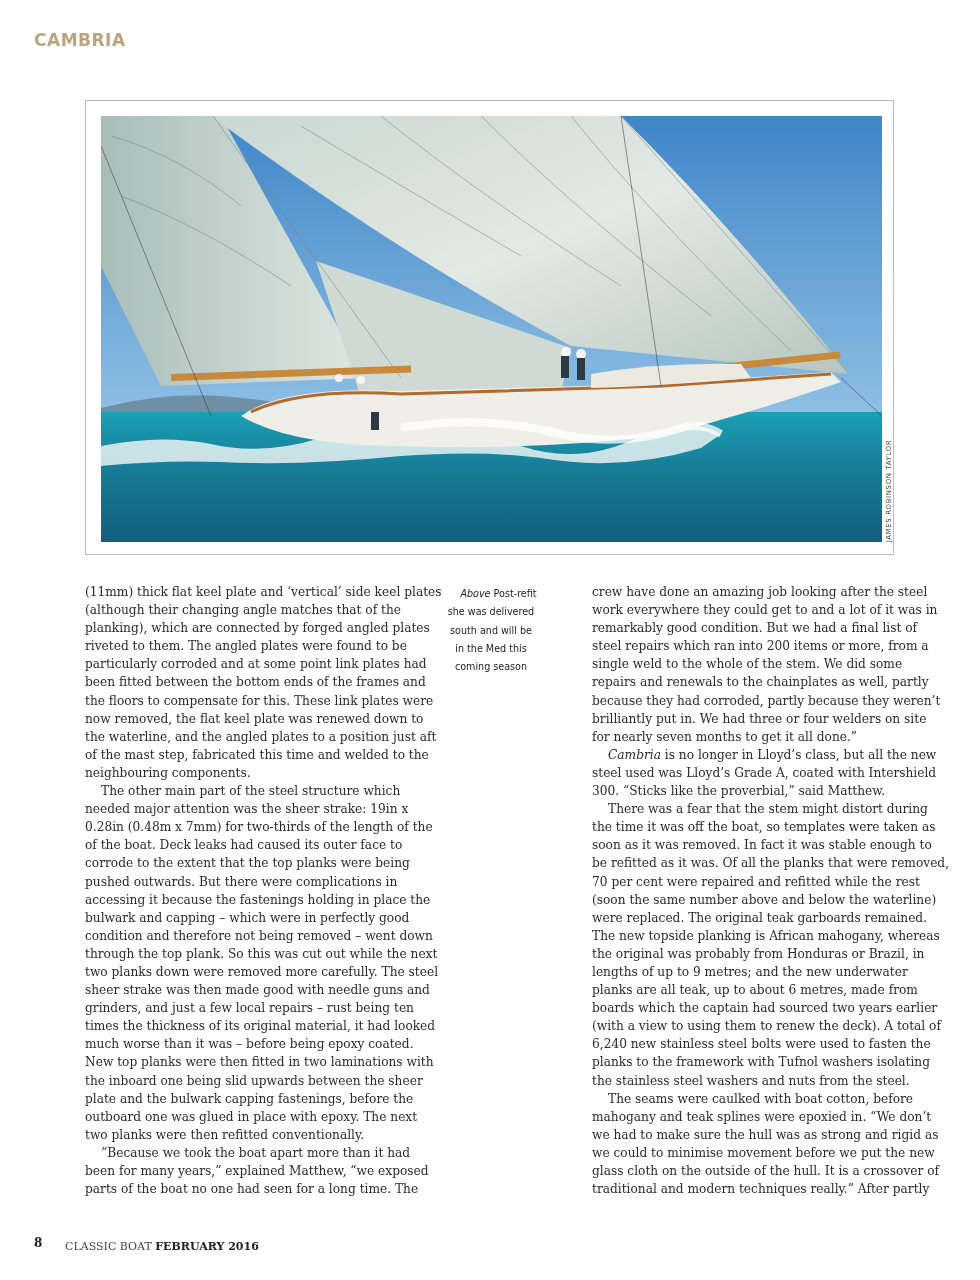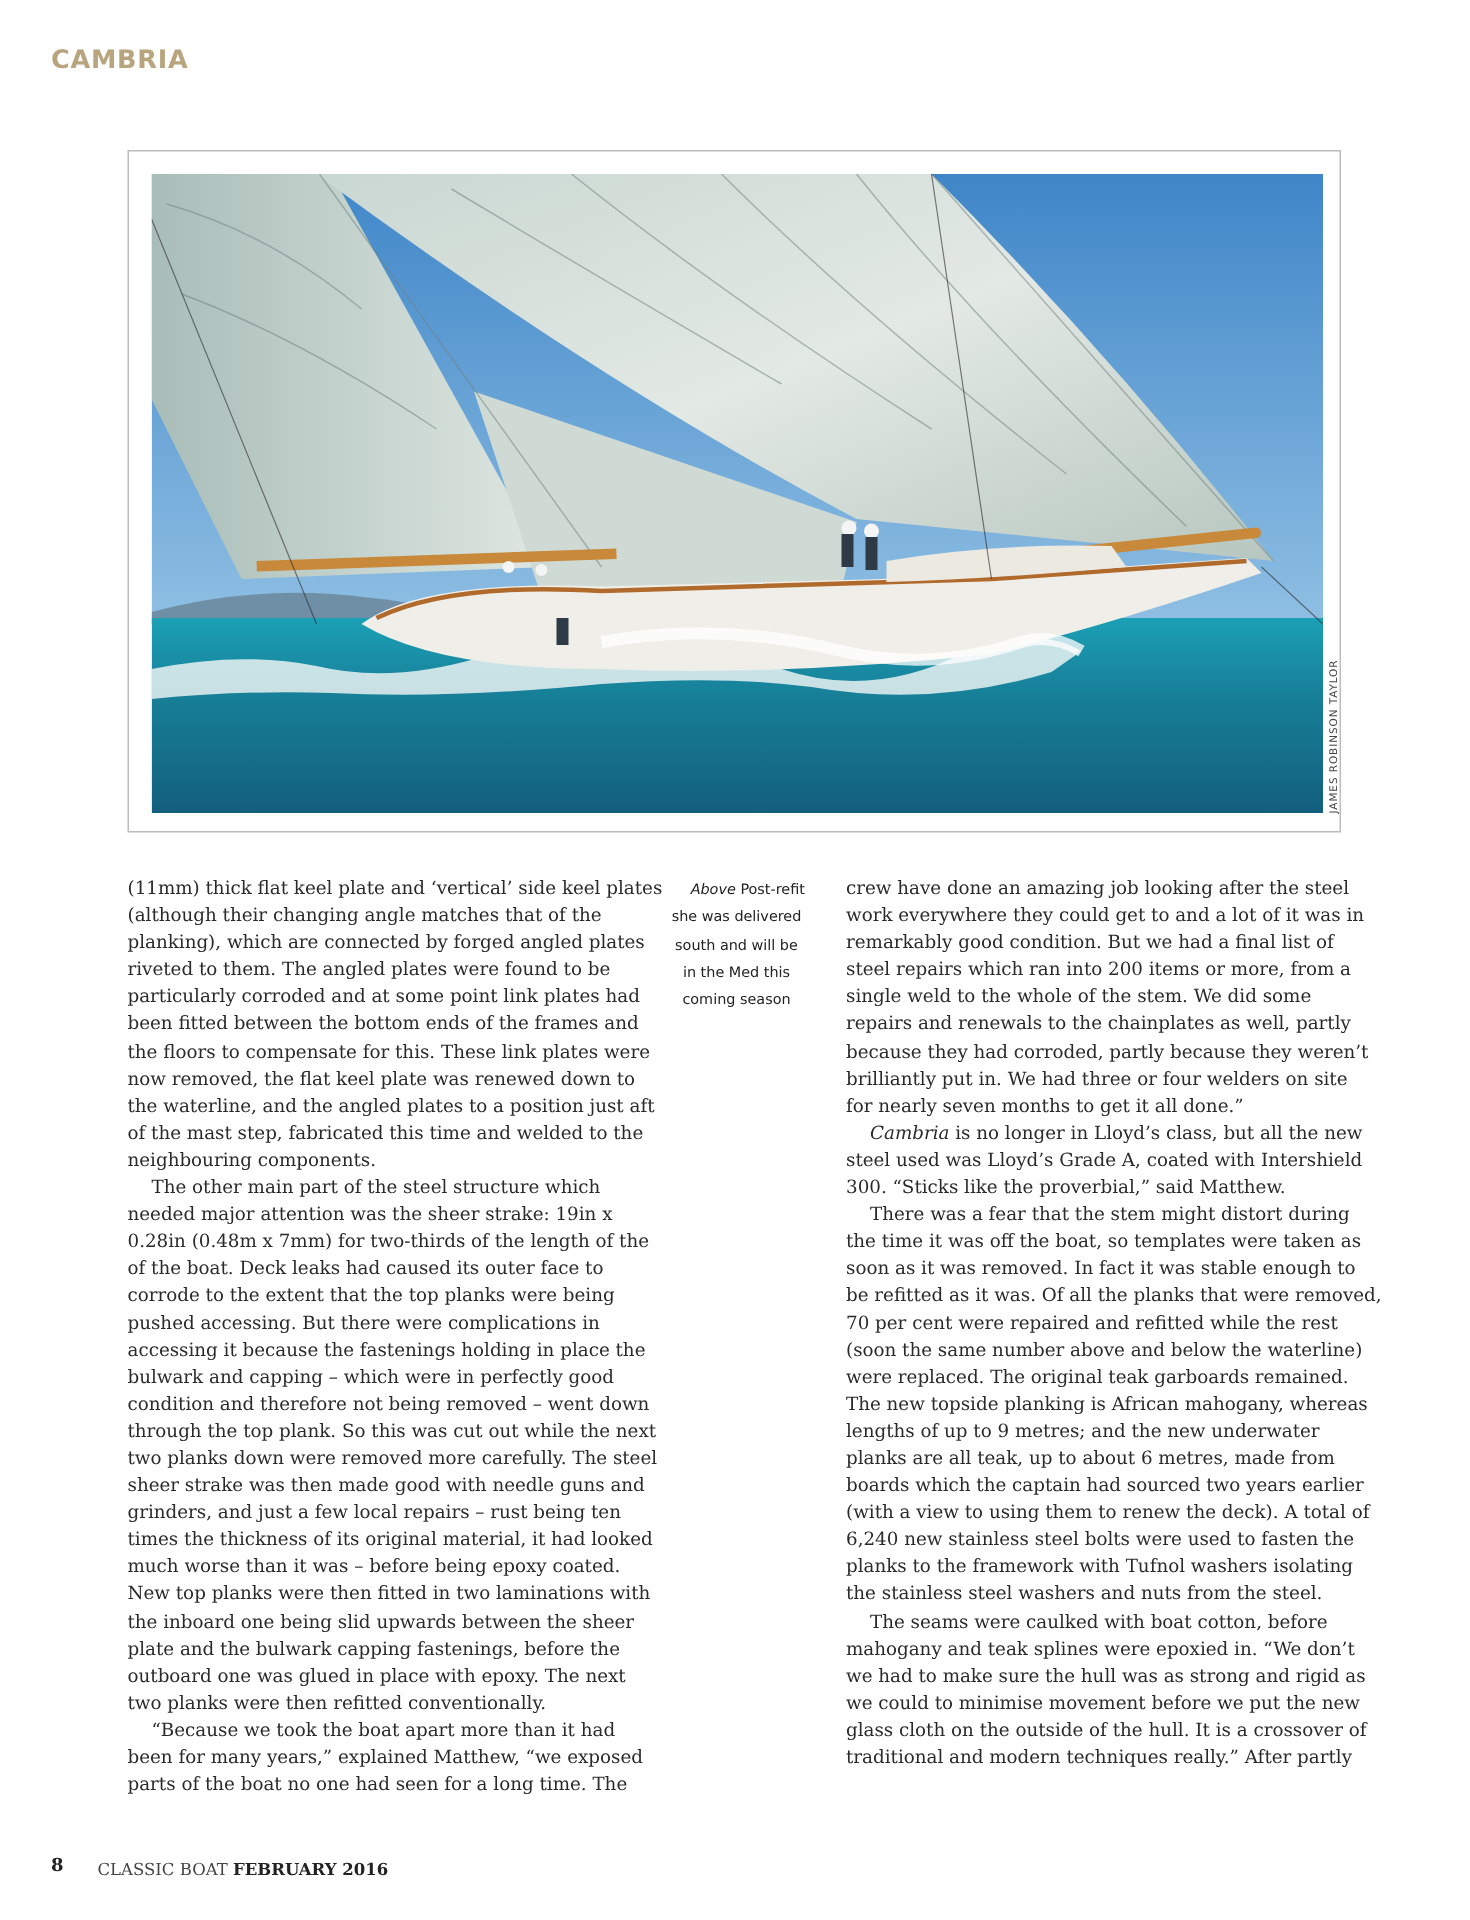--- a/index.html
+++ b/index.html
@@ -29,21 +29,21 @@
     color:#444;
   }
   .col {
     position:absolute; top:583px;
     font-family:"DejaVu Serif", serif; font-size:12.2px; line-height:18.1px;
     color:#2a2a2a;
   }
   .col p { margin:0; text-align:left; white-space:nowrap; }
   .col p.indent { text-indent:16px; }
   .col-left { left:85px; width:340px; }
-  .col-right { left:564px; width:340px; }
+  .col-right { left:592px; width:340px; }
   .caption {
     position:absolute; left:436px; top:585px; width:110px;
     font-family:"DejaVu Sans", sans-serif; font-size:9.6px; line-height:18.3px;
     text-align:center; color:#222;
   }
   .caption .lead { font-style:italic;margin-left:15px; }
   .footer {
     position:absolute; top:1236px; left:34px;
     font-family:"DejaVu Serif", serif; font-size:11px; color:#222;
   }
@@ -137,21 +137,21 @@
   <p>the floors to compensate for this. These link plates were</p>
   <p>now removed, the flat keel plate was renewed down to</p>
   <p>the waterline, and the angled plates to a position just aft</p>
   <p>of the mast step, fabricated this time and welded to the</p>
   <p>neighbouring components.</p>
   <p class="indent">The other main part of the steel structure which</p>
   <p>needed major attention was the sheer strake: 19in x</p>
   <p>0.28in (0.48m x 7mm) for two-thirds of the length of the</p>
   <p>of the boat. Deck leaks had caused its outer face to</p>
   <p>corrode to the extent that the top planks were being</p>
-  <p>pushed accessing. But there were complications in</p>
+  <p>pushed outwards. But there were complications in</p>
   <p>accessing it because the fastenings holding in place the</p>
   <p>bulwark and capping – which were in perfectly good</p>
   <p>condition and therefore not being removed – went down</p>
   <p>through the top plank. So this was cut out while the next</p>
   <p>two planks down were removed more carefully. The steel</p>
   <p>sheer strake was then made good with needle guns and</p>
   <p>grinders, and just a few local repairs – rust being ten</p>
   <p>times the thickness of its original material, it had looked</p>
   <p>much worse than it was – before being epoxy coated.</p>
   <p>New top planks were then fitted in two laminations with</p>
@@ -186,20 +186,21 @@
   <p>steel used was Lloyd’s Grade A, coated with Intershield</p>
   <p>300. “Sticks like the proverbial,” said Matthew.</p>
   <p class="indent">There was a fear that the stem might distort during</p>
   <p>the time it was off the boat, so templates were taken as</p>
   <p>soon as it was removed. In fact it was stable enough to</p>
   <p>be refitted as it was. Of all the planks that were removed,</p>
   <p>70 per cent were repaired and refitted while the rest</p>
   <p>(soon the same number above and below the waterline)</p>
   <p>were replaced. The original teak garboards remained.</p>
   <p>The new topside planking is African mahogany, whereas</p>
+  <p>the original was probably from Honduras or Brazil, in</p>
   <p>lengths of up to 9 metres; and the new underwater</p>
   <p>planks are all teak, up to about 6 metres, made from</p>
   <p>boards which the captain had sourced two years earlier</p>
   <p>(with a view to using them to renew the deck). A total of</p>
   <p>6,240 new stainless steel bolts were used to fasten the</p>
   <p>planks to the framework with Tufnol washers isolating</p>
   <p>the stainless steel washers and nuts from the steel.</p>
   <p class="indent">The seams were caulked with boat cotton, before</p>
   <p>mahogany and teak splines were epoxied in. “We don’t</p>
   <p>we had to make sure the hull was as strong and rigid as</p>

